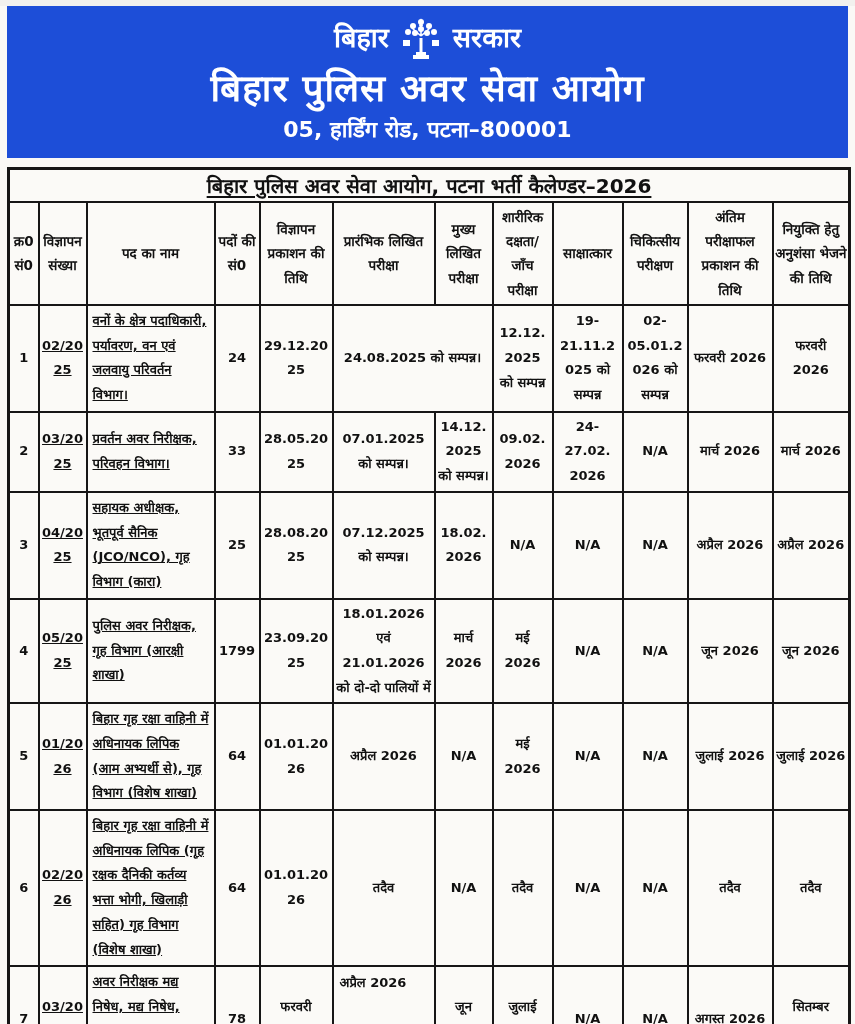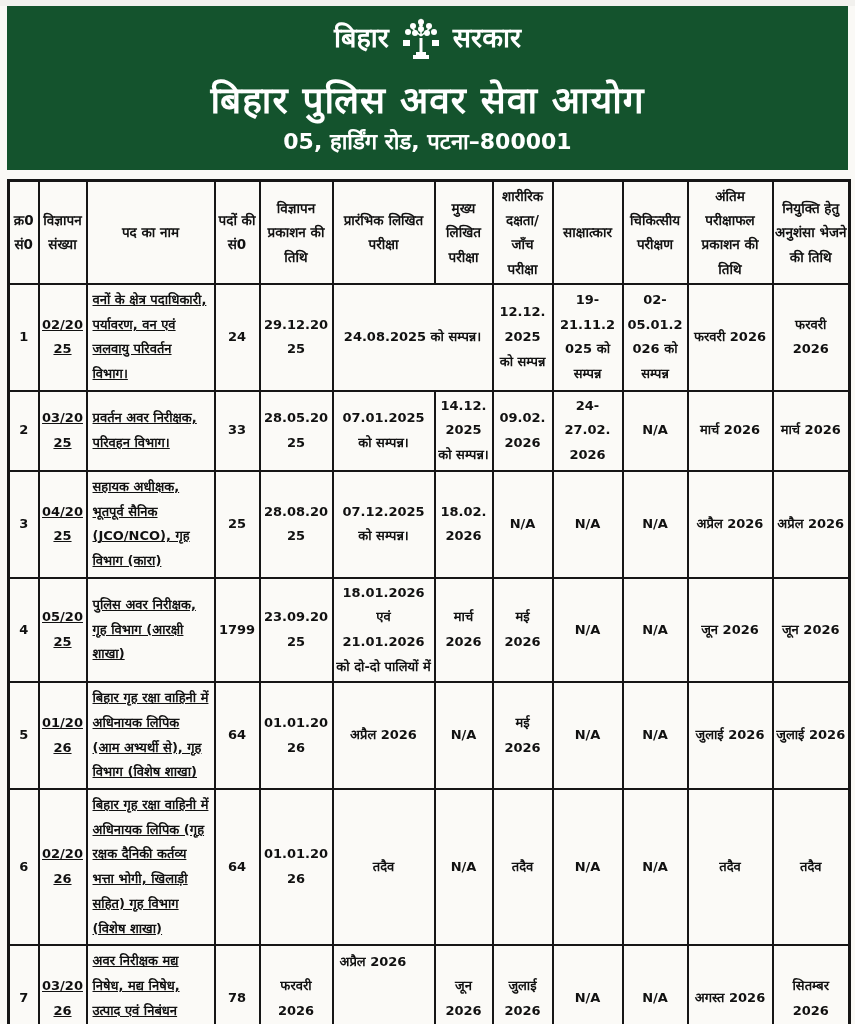--- a/index.html
+++ b/index.html
@@ -9,31 +9,31 @@
     font-family:"DejaVu Sans", sans-serif;
     color:#111;
     position:relative;
     overflow:hidden;
   }
   .page{width:855px;height:1024px;background:#faf9f6;position:relative;}
 
   
   .masthead{
     margin:6px 7px 0 7px;
-    background:#14532d;
+    background:#1d4ed8;
     color:#fff;
     text-align:center;
     padding:8px 0 13px 0;
   }
   .gov-line{
     display:flex;align-items:center;justify-content:center;gap:10px;
     font-size:27px;font-weight:bold;line-height:1.1;
   }
   .emblem{width:44px;height:48px;flex:0 0 auto;}
-  .org-name{font-size:37px;font-weight:bold;letter-spacing:1px;margin-top:16px;line-height:1.25;}
+  .org-name{font-size:37px;font-weight:bold;letter-spacing:1px;margin-top:4px;line-height:1.25;}
   .address{font-size:22px;font-weight:bold;margin-top:4px;line-height:1.3;}
   .website{font-size:23px;font-weight:bold;line-height:1.3;}
 
   
   .cal-table{
     margin:9px 7px 0 7px;
     border-collapse:collapse;
     width:841px;
     table-layout:fixed;
     border:3px solid #161616;
@@ -125,20 +125,25 @@
         <col style="width:102px">
       <col style="width:58px">
         <col style="width:60px">
         <col style="width:70px">
       <col style="width:65px">
         <col style="width:85px">
         <col style="width:77px">
     </colgroup>
     <thead>
       <tr>
+        <td class="title-cell" colspan="12">
+          <span>बिहार पुलिस अवर सेवा आयोग, पटना भर्ती कैलेण्डर–2026</span>
+        </td>
+      </tr>
+      <tr>
         <th>क्र0 सं0</th>
         <th>विज्ञापन संख्या</th>
         <th>पद का नाम</th>
         <th>पदों की सं0</th>
         <th>विज्ञापन प्रकाशन की तिथि</th>
         <th>प्रारंभिक लिखित परीक्षा</th>
         <th>मुख्य लिखित परीक्षा</th>
         <th>शारीरिक दक्षता/ जाँच परीक्षा</th>
         <th>साक्षात्कार</th>
         <th>चिकित्सीय परीक्षण</th>

